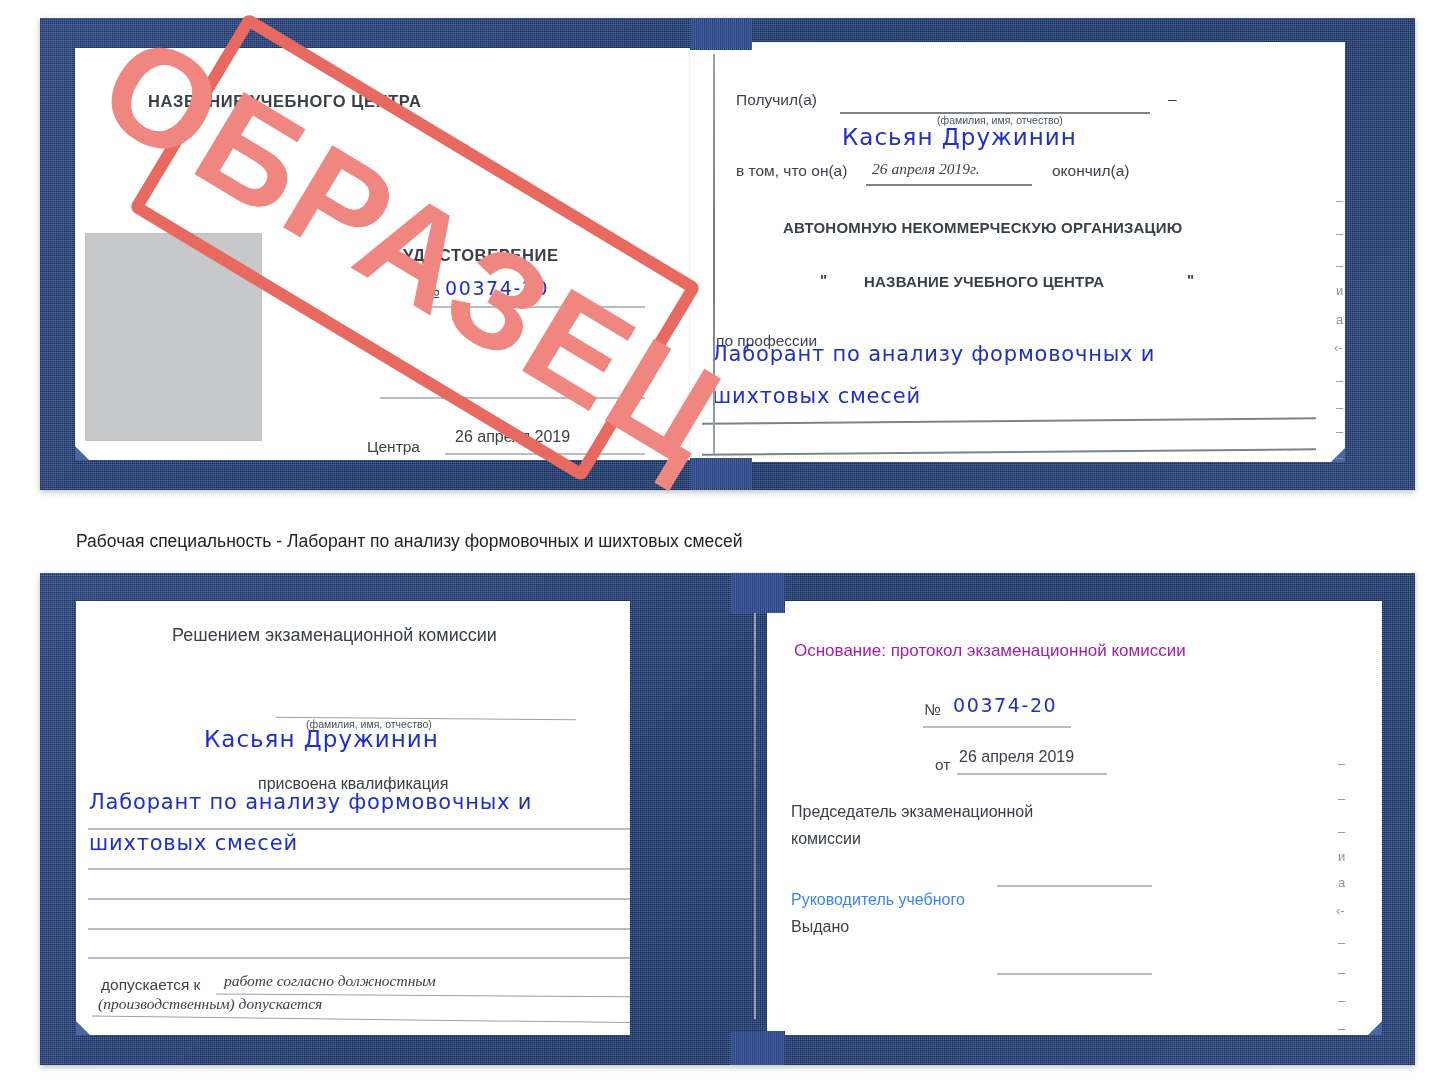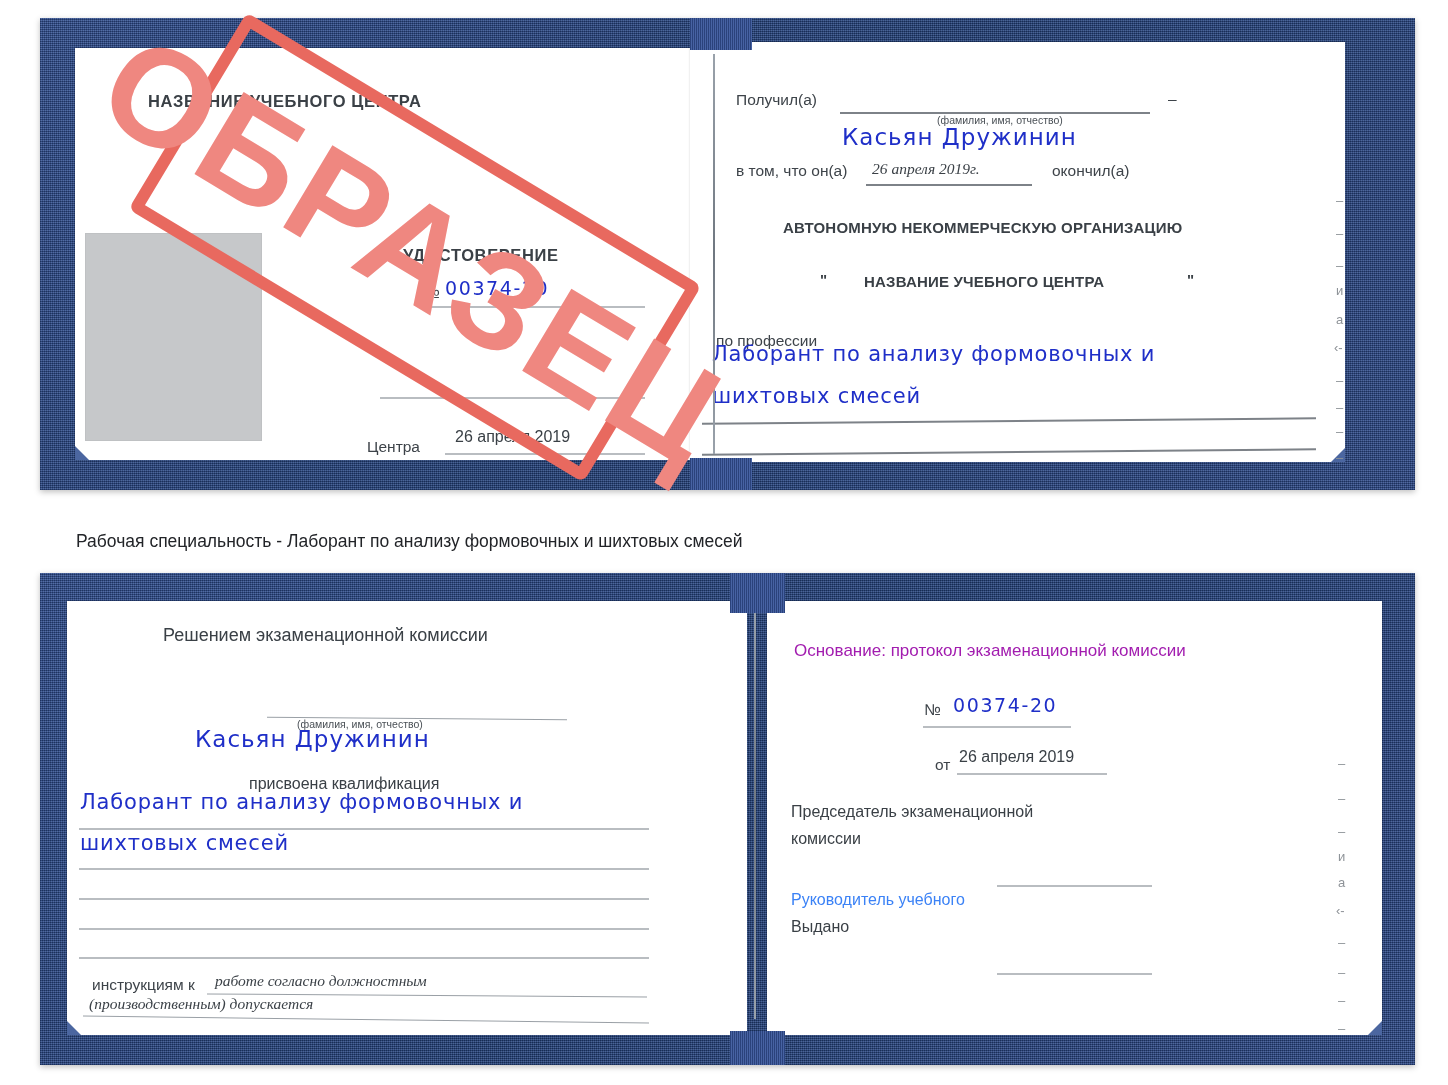--- a/index.html
+++ b/index.html
@@ -188,41 +188,41 @@
   </svg>
 </div>
 
 <div class="caption">Рабочая специальность - Лаборант по анализу формовочных и шихтовых смесей</div>
 
 <div class="book bottom">
 
   <div class="spine-tab" style="left:690px;top:0;width:55px;height:40px;"></div>
   <div class="spine-tab" style="left:690px;top:458px;width:55px;height:34px;"></div>
 
-  <div class="page left" style="left:27px;top:28px;width:680px;height:434px;">
+  <div class="page left" style="left:36px;top:28px;width:554px;height:434px;">
 
     <div class="t" style="left:96px;top:24px;font-size:18px;color:#3a4046;">Решением экзаменационной комиссии</div>
 
     <div class="t hand name" style="left:128px;top:81px;">Касьян Дружинин</div>
     <div class="rule thin" style="left:200px;top:117px;width:300px;transform:rotate(0.5deg);"></div>
     <div class="t lbl-sm" style="left:230px;top:117px;">(фамилия, имя, отчество)</div>
 
     <div class="t" style="left:182px;top:174px;font-size:16px;color:#3a4046;">присвоена квалификация</div>
 
     <div class="t hand" style="left:13px;top:189px;">Лаборант по анализу формовочных и</div>
     <div class="rule" style="left:12px;top:227px;width:570px;"></div>
 
     <div class="t hand" style="left:13px;top:230px;">шихтовых смесей</div>
     <div class="rule" style="left:12px;top:267px;width:570px;"></div>
 
     <div class="rule" style="left:12px;top:297px;width:570px;"></div>
     <div class="rule" style="left:12px;top:327px;width:570px;"></div>
     <div class="rule" style="left:12px;top:356px;width:570px;"></div>
 
-    <div class="t lbl" style="left:25px;top:375px;">инструкциям к</div>
+    <div class="t lbl" style="left:25px;top:375px;">допускается к</div>
     <div class="t serif-it" style="left:148px;top:371px;">работе согласно должностным</div>
     <div class="rule thin" style="left:140px;top:394px;width:440px;transform:rotate(0.4deg);"></div>
 
     <div class="t serif-it" style="left:22px;top:394px;">(производственным) допускается</div>
     <div class="rule thin" style="left:16px;top:418px;width:566px;transform:rotate(0.7deg);"></div>
 
   </div>
 
   <div class="spine-line" style="left:714px;top:36px;height:410px;"></div>
 

